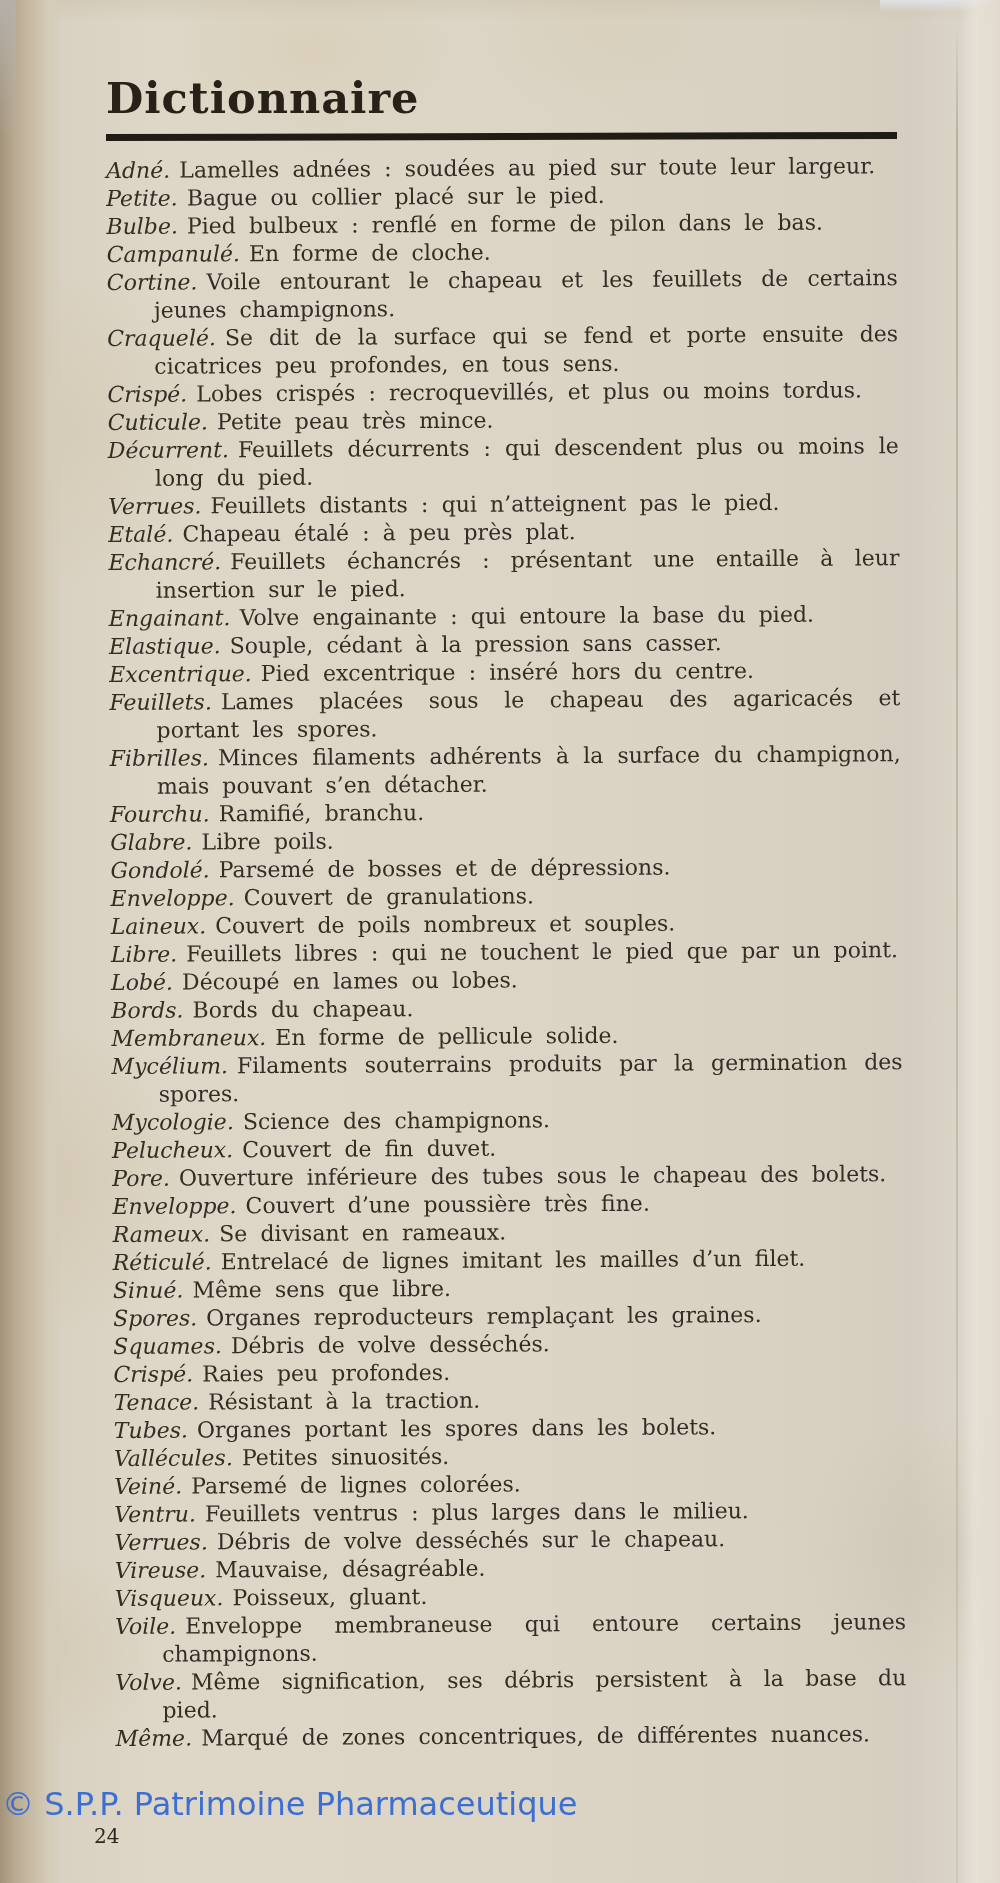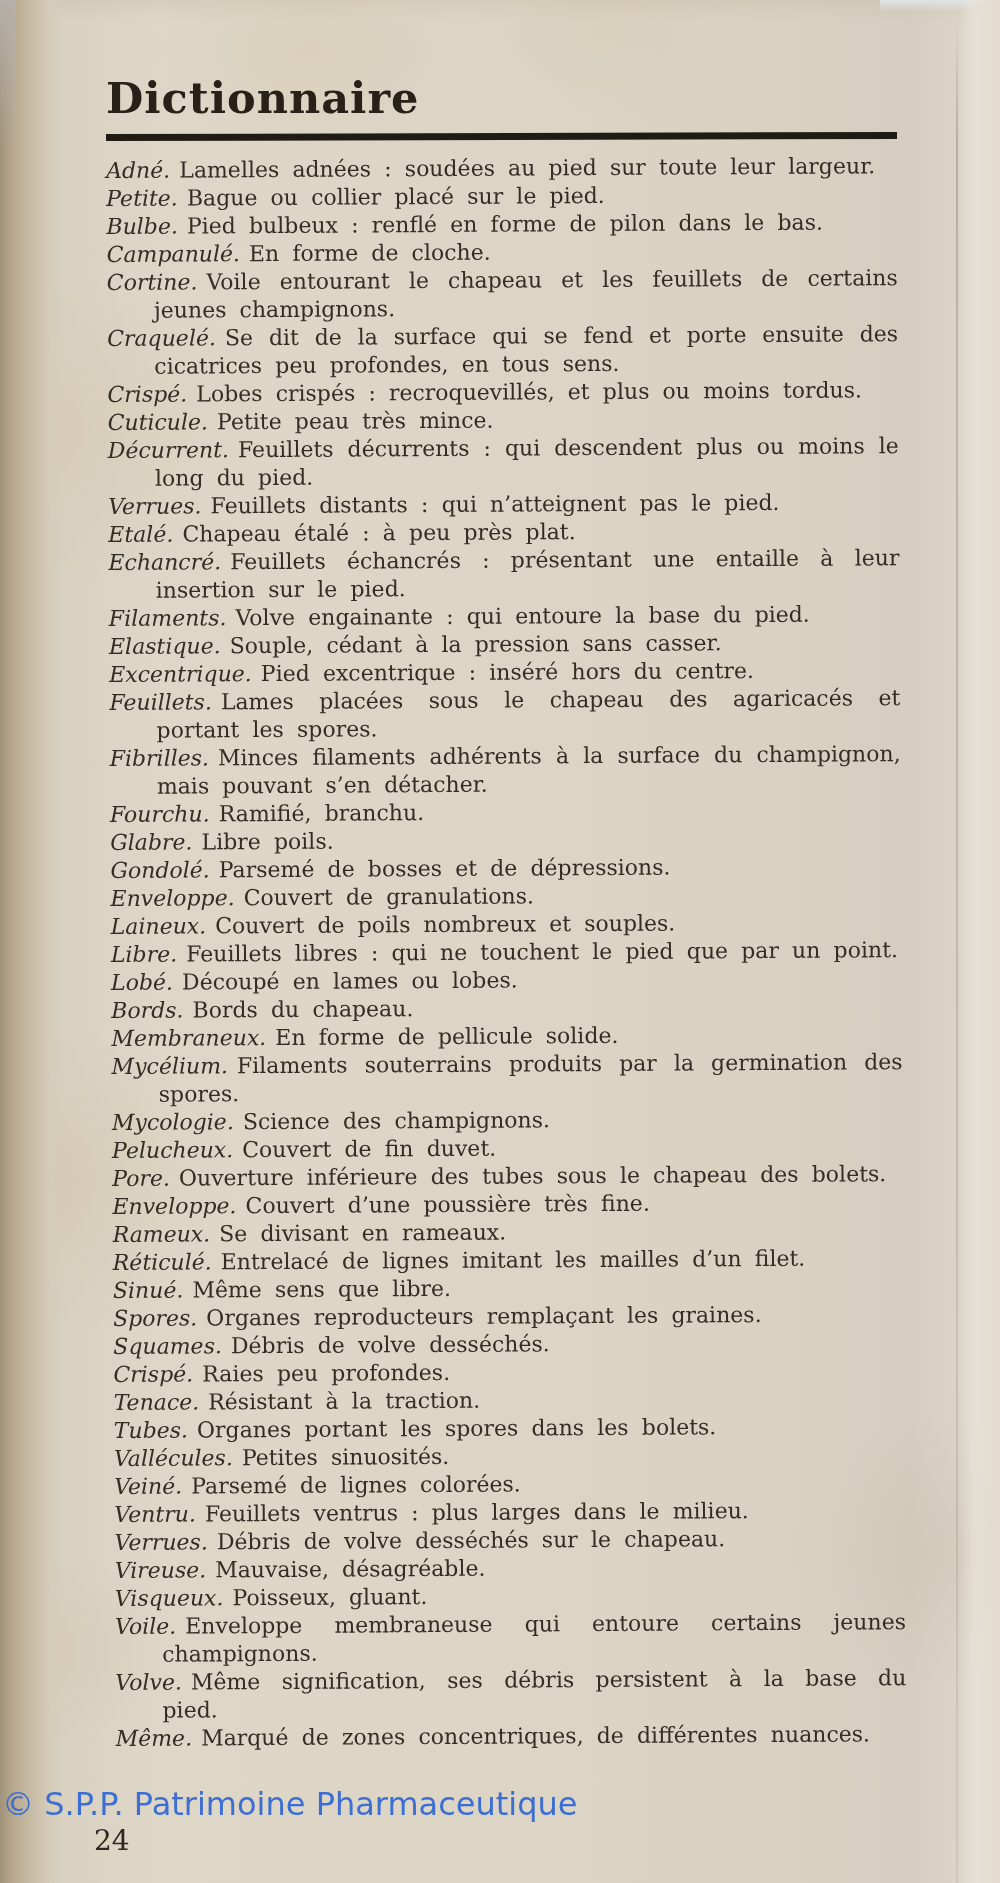--- a/index.html
+++ b/index.html
@@ -68,21 +68,21 @@
   }
   .entry {
     margin: 0;
     padding-left: 47px;
     text-indent: -47px;
   }
   .term { font-style: italic; padding-right: 9px; }
   .page-number {
     position: absolute; left: 94px; top: 1824px;
     font-family: "DejaVu Serif", serif;
-    font-size: 28px; color: #2c2720;
+    font-size: 20px; color: #2c2720;
   }
   .watermark {
     position: absolute; left: 2px; top: 1784px;
     font-family: "DejaVu Sans", sans-serif;
     font-size: 32px; line-height: 40px;
     color: #3d6fd3;
     white-space: nowrap;
   }
 </style>
 </head>
@@ -116,21 +116,21 @@
   <p class="entry"><span class="term">Cuticule.</span><span>Petite peau très mince.</span></p>
 
   <p class="entry"><span class="term">Décurrent.</span><span>Feuillets décurrents : qui descendent plus ou moins le long du pied.</span></p>
 
   <p class="entry"><span class="term">Verrues.</span><span>Feuillets distants : qui n’atteignent pas le pied.</span></p>
 
   <p class="entry"><span class="term">Etalé.</span><span>Chapeau étalé : à peu près plat.</span></p>
 
   <p class="entry"><span class="term">Echancré.</span><span>Feuillets échancrés : présentant une entaille à leur insertion sur le pied.</span></p>
 
-  <p class="entry"><span class="term">Filaments.</span><span>Volve engainante : qui entoure la base du pied.</span></p>
+  <p class="entry"><span class="term">Engainant.</span><span>Volve engainante : qui entoure la base du pied.</span></p>
 
   <p class="entry"><span class="term">Elastique.</span><span>Souple, cédant à la pression sans casser.</span></p>
 
   <p class="entry"><span class="term">Excentrique.</span><span>Pied excentrique : inséré hors du centre.</span></p>
 
   <p class="entry"><span class="term">Feuillets.</span><span>Lames placées sous le chapeau des agaricacés et portant les spores.</span></p>
 
   <p class="entry"><span class="term">Fibrilles.</span><span>Minces filaments adhérents à la surface du champignon, mais pouvant s’en détacher.</span></p>
 
   <p class="entry"><span class="term">Fourchu.</span><span>Ramifié, branchu.</span></p>

